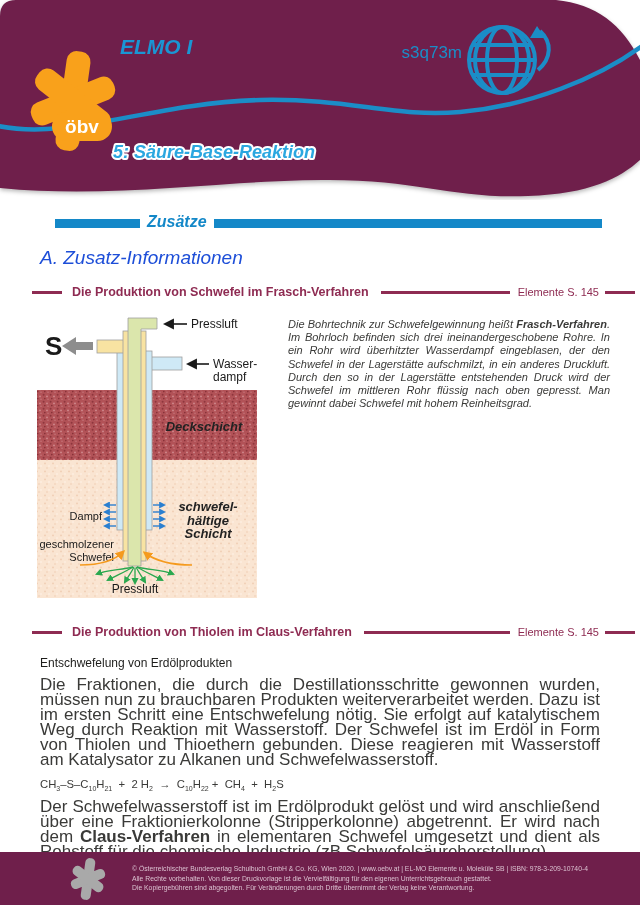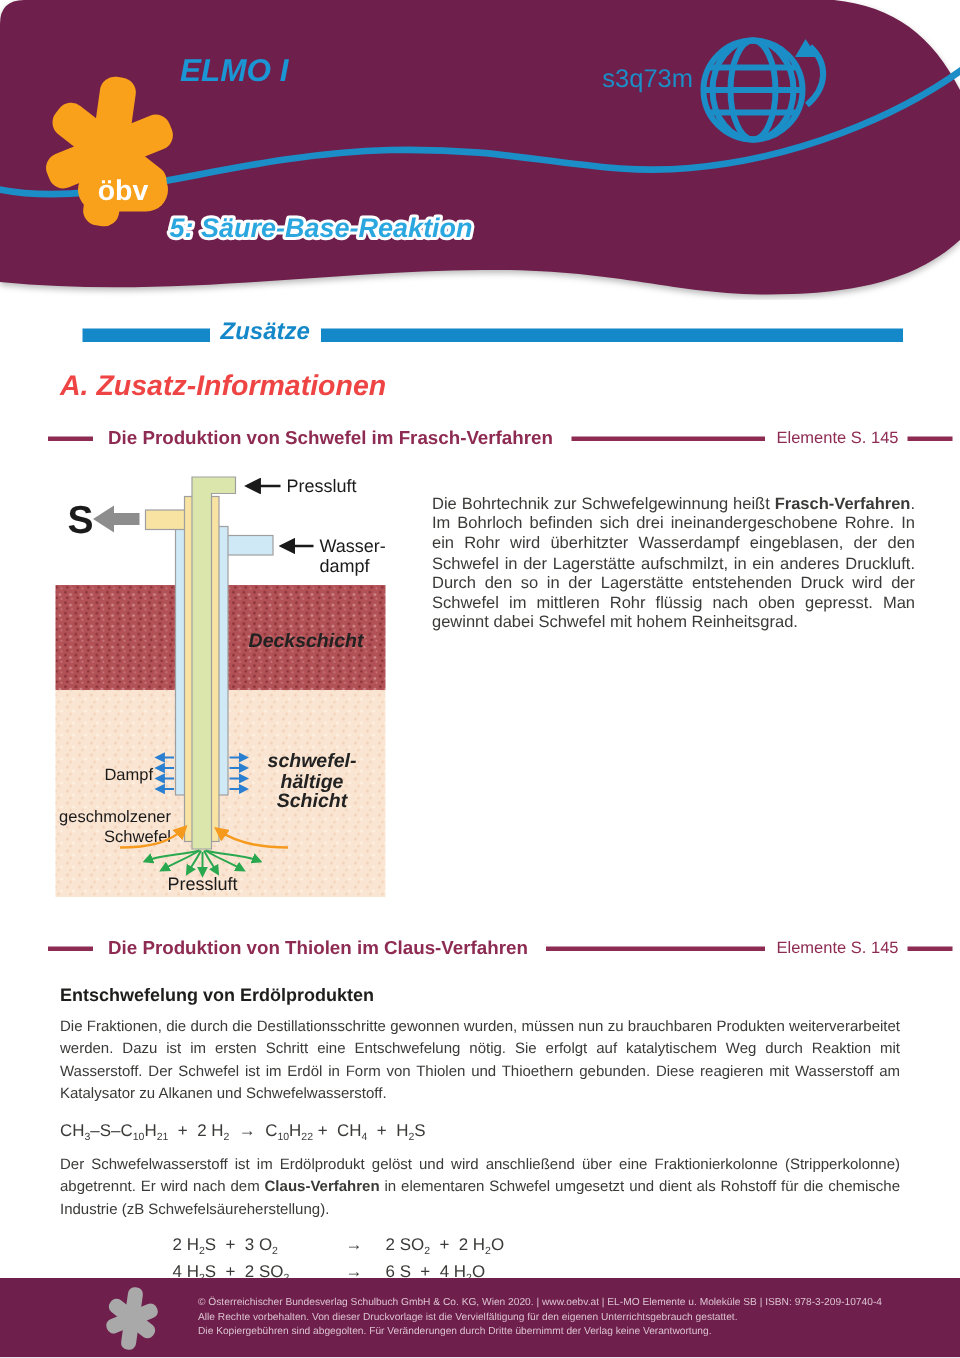--- a/index.html
+++ b/index.html
@@ -11,39 +11,39 @@
   .hdr { display:block; width:640px; height:200px; }
   .hdr-shape { filter:drop-shadow(0 2px 2px rgba(0,0,0,0.28)); }
 
   
   .banner { display:flex; align-items:center; margin:13px 38px 0 40px;padding-left:15px; }
   .banner .bar { height:9px; background:#1488c8; }
   .banner .bar-l { width:85px; }
   .banner .bar-r { flex:1; }
   .banner .lbl { font-size:16px; font-weight:bold; font-style:italic; color:#1488c8; margin:0 7px 2px 7px; }
 
-  .h1 { margin:14px 40px 0 40px; font-size:19px; font-weight:bold; font-style:italic; color:#ef4444; }
+  .h1 { margin:14px 40px 0 40px; font-size:19px; font-weight:normal; font-style:italic; color:#1d4ed8; }
 
   
   .rule { display:flex; align-items:center; margin:16px 5px 0 32px; }
   .rule .dash { width:30px; height:3px; background:#8e2b52; flex:none; }
   .rule .line { flex:1; height:3px; background:#8e2b52; margin:0 8px; }
   .rule .ttl { font-size:12.5px; font-weight:bold; color:#8e2b52; margin:0 0 0 10px; }
   .rule .ttl-sp { margin-right:4px; }
   .rule .ref { font-size:11px; color:#8e2b52; margin-right:6px; white-space:nowrap; }
 
   
   .cols { display:flex; margin:10px 30px 0 35px; gap:13px;justify-content:space-between; }
   .diagram { flex:none; }
   .para { font-size:11px; line-height:13.2px; color:#3a3a38; text-align:justify; }
-  .cols .para { flex:1; margin-top:21px; }
+  .cols .para { flex:1; margin-top:9px;font-style:italic; }
   .para b, .rich b { font-weight:bold; }
 
-  .subhead { margin:17px 40px 0 40px; font-size:12px; font-weight:bold; color:#1d1d1b; }
-  .body-para { margin:7px 40px 0 40px; font-size:10px; line-height:15px; color:#3a3a38; text-align:justify; }
+  .subhead { margin:17px 40px 0 40px; font-size:12px; font-weight:normal; color:#1d1d1b; }
+  .body-para { margin:7px 40px 0 40px; font-size:17px; line-height:15px; color:#3a3a38; text-align:justify; }
   .formula { margin:11px 40px 0 40px; font-size:11.3px; color:#3a3a38; white-space:pre-wrap; }
   sub { font-size:0.62em; }
 
   .equations { margin:10px 0 0 115px; display:grid; grid-template-columns:100px 42px auto; row-gap:3px; font-size:11.3px; color:#3a3a38; white-space:pre-wrap; }
   .equations .arr { text-align:center; }
 
   
   .footer { position:absolute; left:0; bottom:0; width:640px; height:53px; background:#6f1f4b; display:flex; align-items:center; }
   .f-logo { margin-left:68px; flex:none; }
   .f-text { margin-left:24px; font-size:6.8px; line-height:9.8px; color:#dcc3d2; }

